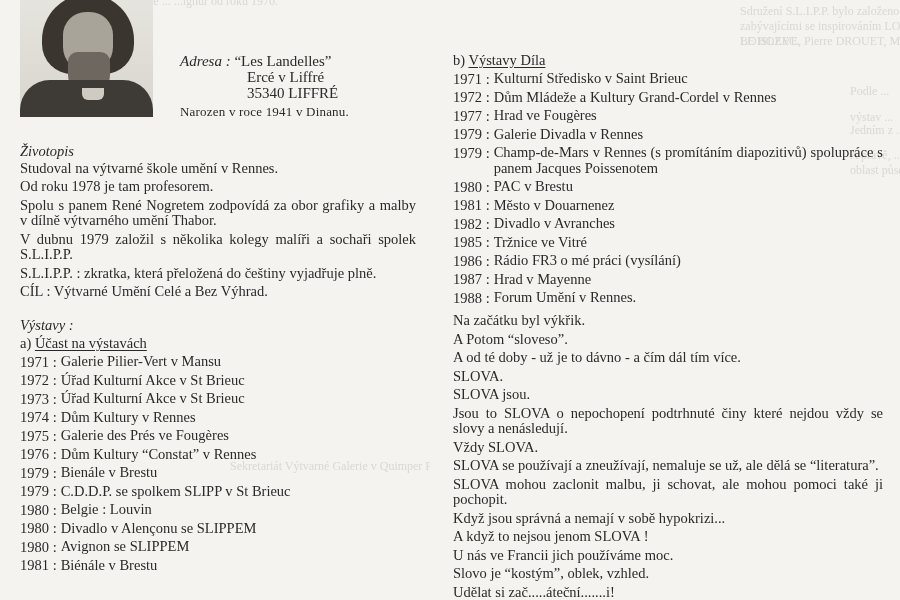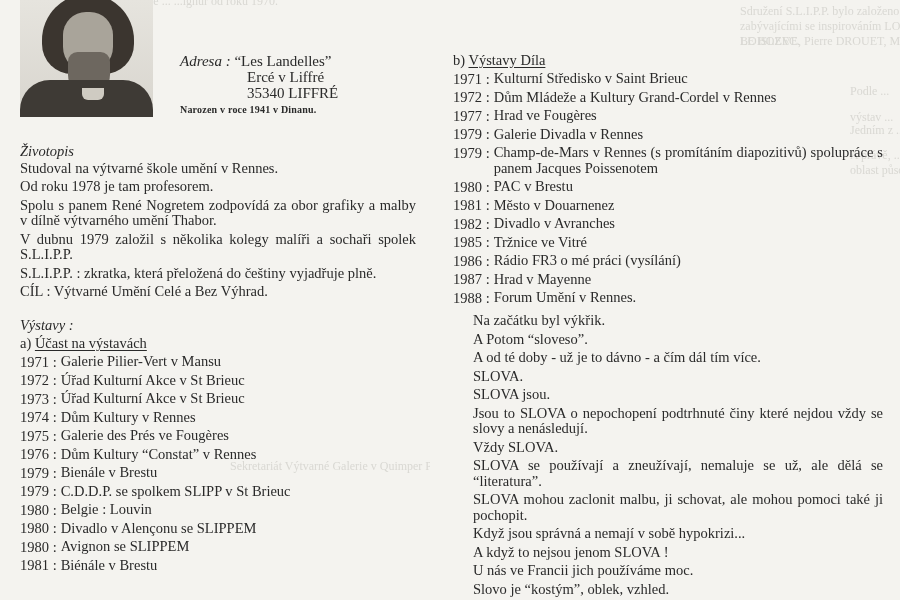--- a/index.html
+++ b/index.html
@@ -79,23 +79,22 @@
     .address .line {
       display: block;
     }
     .address .indent {
       padding-left: 67px;
     }
     .born {
       position: absolute;
       left: 180px;
       top: 104px;
-      font-size: 10px;
+      font-size: 13px;
       letter-spacing: 0.2px;
-      font-weight: bold;
     }
     .col {
       position: absolute;
       font-size: 14.5px;
       line-height: 18.5px;
     }
     .col-left {
       left: 20px;
       top: 142px;
       width: 412px;
@@ -143,21 +142,20 @@
       padding-bottom: 1.5px;
     }
     .poem {
       margin-top: 6px;
     }
     .poem .pl {
       display: block;
       line-height: 15.5px;
       margin-bottom: 3px;
       text-align: justify;
-      margin-left: 20px;
     }
   </style>
 </head>
 <body>
 
 <div class="page">
 
   <div class="bleed" style="left:150px; top:-6px; width:300px;">je ... ...ignur od roku 1970.</div>
   <div class="bleed" style="left:740px; top:4px; width:160px;">Sdružení S.L.I.P.P. bylo založeno v roce 1979 pěti výtvarníky</div>
   <div class="bleed" style="left:740px; top:19px; width:160px;">zabývajícími se inspirováním LOUDEN, KERGOAN, Jean-Yves</div>

